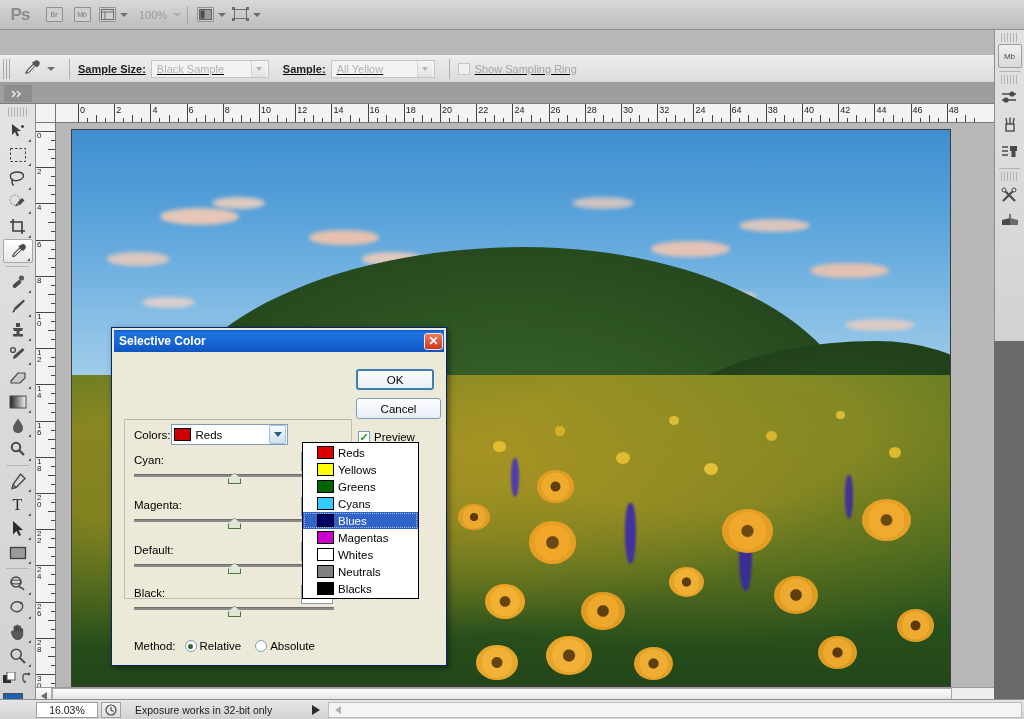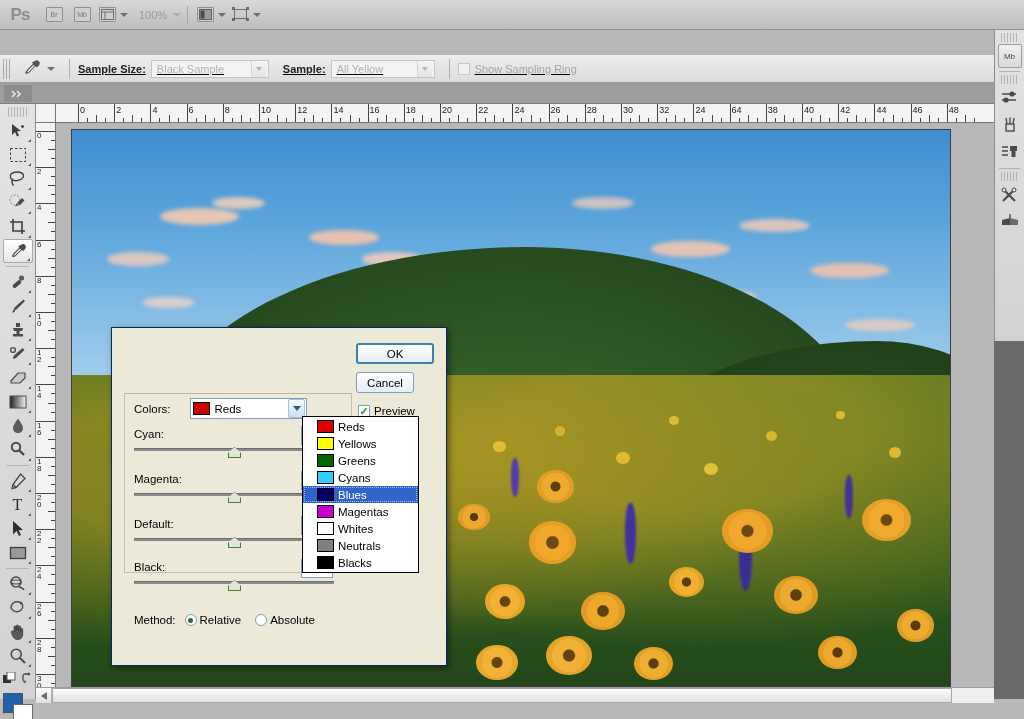--- a/index.html
+++ b/index.html
@@ -891,36 +891,54 @@
     <div class="rp-ico">
       <svg width="20" height="18" viewBox="0 0 20 18">
         <path d="M2 12 L10 12 L10 5 L2 7z" fill="#4a4a4a"></path>
         <path d="M10 5 L18 7 L18 12 L10 12z" fill="#6a6a6a"></path>
         <path d="M10 1 v4" stroke="#4a4a4a" stroke-width="1.4"></path>
       </svg>
     </div>
   </div>
   <div class="rp-dark"></div>
 
+  <div class="statusbar">
+    <div class="sb-zoom">16.03%</div>
+    <div class="sb-icobox">
+      <svg width="12" height="12" viewBox="0 0 12 12">
+        <circle cx="6" cy="6" r="5" fill="none" stroke="#4a4a4a" stroke-width="1.2"></circle>
+        <path d="M6 3 L6 6 L8.4 7.4" stroke="#4a4a4a" stroke-width="1.2" fill="none"></path>
+      </svg>
+    </div>
+    <div class="sb-msg">Exposure works in 32-bit only</div>
+    <div class="sb-play"></div>
+    <div class="sb-field">
+      <span class="sb-lt"></span>
+    </div>
+  </div>
 
   <div class="dialog">
+    <div class="dlg-title">
+      <span>Selective Color</span>
+      <span class="dlg-close">✕</span>
+    </div>
     <div class="dlg-body">
 
 
       <div>
         <div class="xpbtn default" style="position:absolute;left:244px;top:15px;width:78px;">OK</div>
-        <div class="xpbtn" style="position:absolute;left:244px;top:44px;width:58px;">Cancel</div>
+        <div class="xpbtn" style="position:absolute;left:244px;top:44px;width:85px;">Cancel</div>
         <div class="row" style="position:absolute;left:246px;top:77px;">
           <span class="cbox">✓</span>
           <span class="lbl">Preview</span>
         </div>
       </div>
 
       <div class="row" style="position:absolute;left:22px;top:70px;">
-        <span class="lbl" style="margin-right:20px;">Colors:</span>
+        <span class="lbl" style="margin-right:1px;">Colors:</span>
         <div class="wsel" style="width:117px;padding-left:2px;">
           <span class="dd-sw" style="background:#cc0000;"></span>
           <span>Reds</span>
           <span class="arr">
               <span class="bluecaret"></span>
             </span>
         </div>
       </div>
 
       <div class="groupbox"></div>

